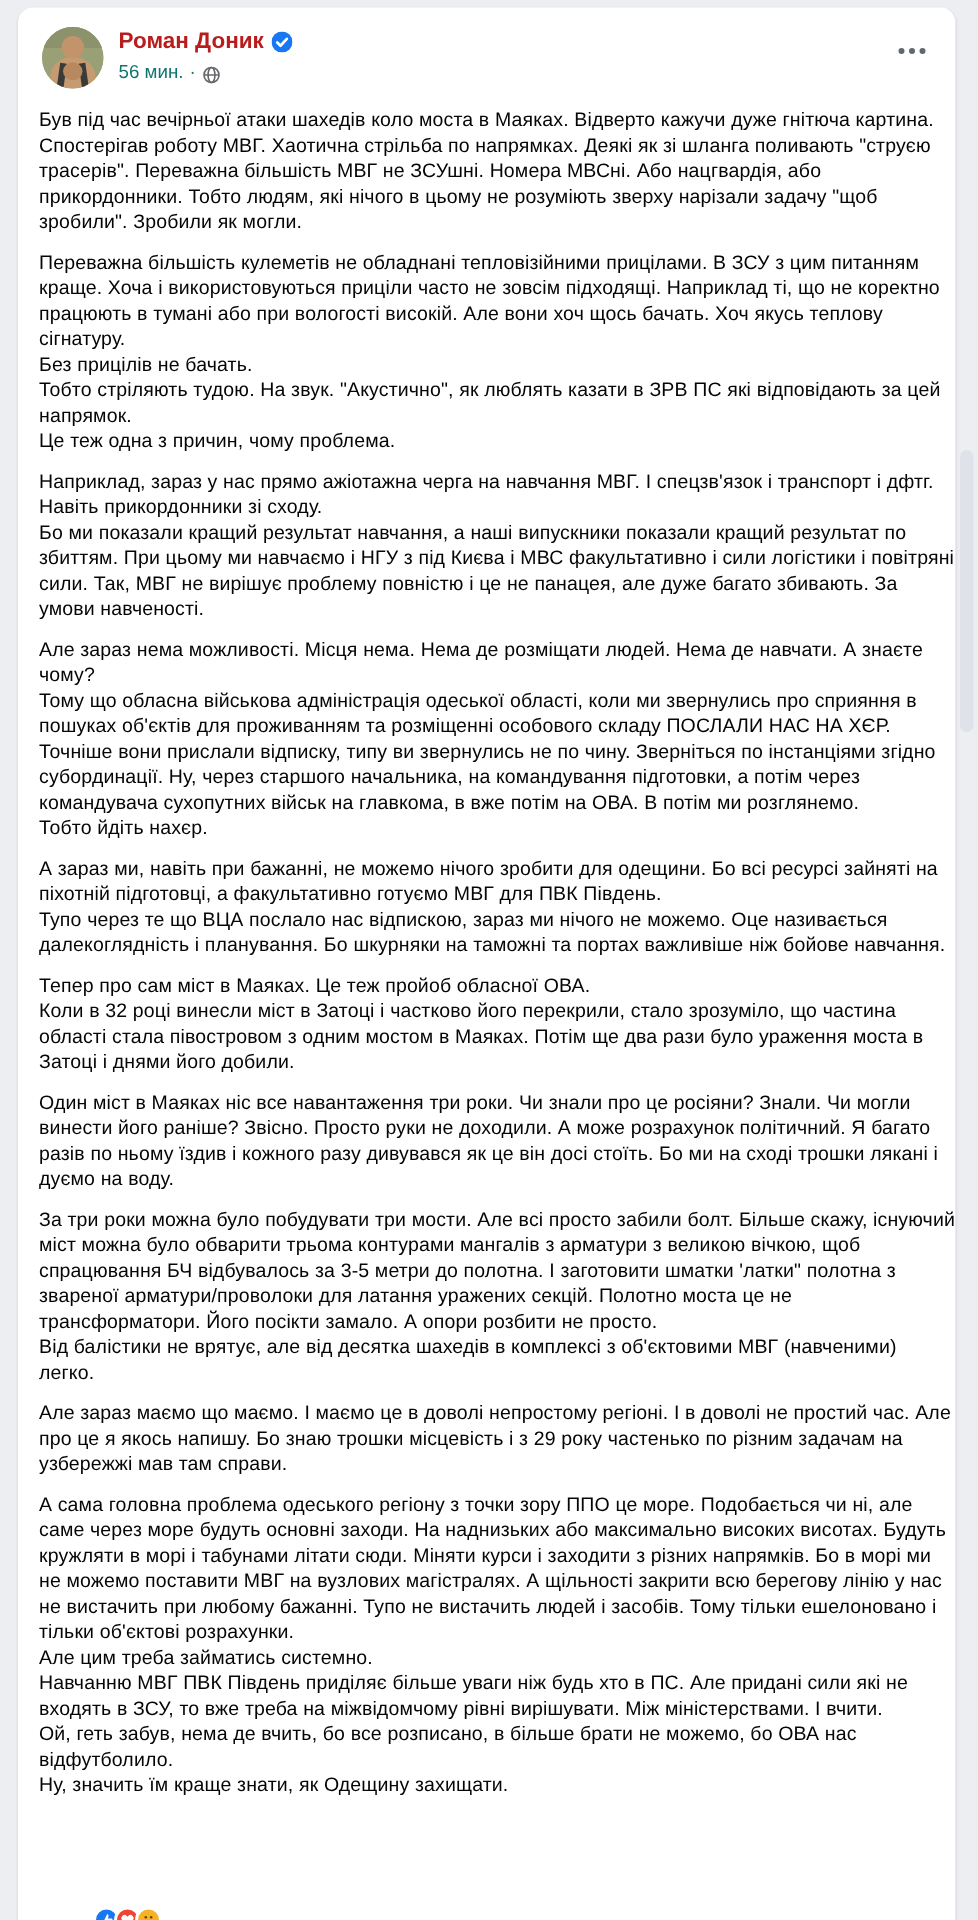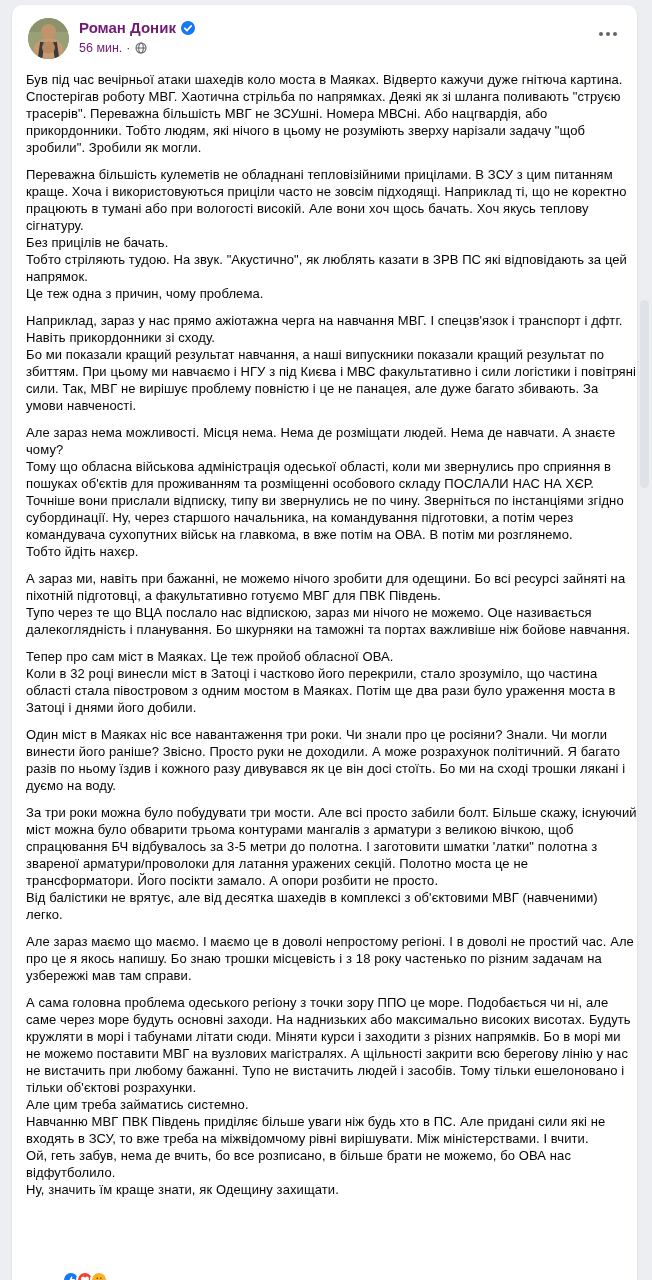--- a/index.html
+++ b/index.html
@@ -34,27 +34,27 @@
     padding:13px 16px 4px 16px;
   }
   .avatar {
     width:41px; height:41px; border-radius:50%;
     overflow:hidden; flex:0 0 41px; cursor:pointer;
     background:#9aa07c;
   }
   .header-meta { margin-left:10px; flex:1 1 auto; }
   .author-row { display:flex; align-items:center; gap:5px; }
   .author-name {
-    font-size:15px; font-weight:700; color:#701a75; line-height:19px;
+    font-size:15px; font-weight:700; color:#b91c1c; line-height:19px;
     cursor:pointer;
   }
   .verified-badge { width:14px; height:14px; display:inline-block; }
   .time-row {
-    display:flex; align-items:center; gap:4px;
-    font-size:12.5px; color:#701a75; line-height:16px; margin-top:3px;
+    display:flex; align-items:flex-end; gap:4px;
+    font-size:12.5px; color:#0f766e; line-height:16px; margin-top:3px;
   }
   .more-options {
     margin-left:auto; padding:6px 4px 6px 12px;
     display:flex; gap:3px; align-items:center; cursor:pointer; margin-top:8px;
   }
   .more-options i {
     width:4px; height:4px; border-radius:50%; background:#606770; display:block;
   }
   
   .post-body {
@@ -136,21 +136,21 @@
       <p class="post-paragraph">Але зараз нема можливості. Місця нема. Нема де розміщати людей. Нема де навчати. А знаєте чому?
 Тому що обласна військова адміністрація одеської області, коли ми звернулись про сприяння в пошуках об'єктів для проживанням та розміщенні особового складу ПОСЛАЛИ НАС НА ХЄР. Точніше вони прислали відписку, типу ви звернулись не по чину. Зверніться по інстанціями згідно субординації. Ну, через старшого начальника, на командування підготовки, а потім через командувача сухопутних військ на главкома, в вже потім на ОВА. В потім ми розглянемо.
 Тобто йдіть нахєр.</p>
       <p class="post-paragraph">А зараз ми, навіть при бажанні, не можемо нічого зробити для одещини. Бо всі ресурсі зайняті на піхотній підготовці, а факультативно готуємо МВГ для ПВК Південь.
 Тупо через те що ВЦА послало нас відпискою, зараз ми нічого не можемо. Оце називається далекоглядність і планування. Бо шкурняки на таможні та портах важливіше ніж бойове навчання.</p>
       <p class="post-paragraph">Тепер про сам міст в Маяках. Це теж пройоб обласної ОВА.
 Коли в 32 році винесли міст в Затоці і частково його перекрили, стало зрозуміло, що частина області стала півостровом з одним мостом в Маяках. Потім ще два рази було ураження моста в Затоці і днями його добили.</p>
       <p class="post-paragraph">Один міст в Маяках ніс все навантаження три роки. Чи знали про це росіяни? Знали. Чи могли винести його раніше? Звісно. Просто руки не доходили. А може розрахунок політичний. Я багато разів по ньому їздив і кожного разу дивувався як це він досі стоїть. Бо ми на сході трошки лякані і дуємо на воду.</p>
       <p class="post-paragraph">За три роки можна було побудувати три мости. Але всі просто забили болт. Більше скажу, існуючий міст можна було обварити трьома контурами мангалів з арматури з великою вічкою, щоб спрацювання БЧ відбувалось за 3-5 метри до полотна. І заготовити шматки 'латки" полотна з звареної арматури/проволоки для латання уражених секцій. Полотно моста це не трансформатори. Його посікти замало. А опори розбити не просто.
 Від балістики не врятує, але від десятка шахедів в комплексі з об'єктовими МВГ (навченими) легко.</p>
-      <p class="post-paragraph">Але зараз маємо що маємо. І маємо це в доволі непростому регіоні. І в доволі не простий час. Але про це я якось напишу. Бо знаю трошки місцевість і з 18 року частенько по різним задачам на узбережжі мав там справи.</p>
+      <p class="post-paragraph">Але зараз маємо що маємо. І маємо це в доволі непростому регіоні. І в доволі не простий час. Але про це я якось напишу. Бо знаю трошки місцевість і з 29 року частенько по різним задачам на узбережжі мав там справи.</p>
       <p class="post-paragraph">А сама головна проблема одеського регіону з точки зору ППО це море. Подобається чи ні, але саме через море будуть основні заходи. На наднизьких або максимально високих висотах. Будуть кружляти в морі і табунами літати сюди. Міняти курси і заходити з різних напрямків. Бо в морі ми не можемо поставити МВГ на вузлових магістралях. А щільності закрити всю берегову лінію у нас не вистачить при любому бажанні. Тупо не вистачить людей і засобів. Тому тільки ешелоновано і тільки об'єктові розрахунки.
 Але цим треба займатись системно.
 Навчанню МВГ ПВК Південь приділяє більше уваги ніж будь хто в ПС. Але придані сили які не входять в ЗСУ, то вже треба на міжвідомчому рівні вирішувати. Між міністерствами. І вчити.
 Ой, геть забув, нема де вчить, бо все розписано, в більше брати не можемо, бо ОВА нас відфутболило.
 Ну, значить їм краще знати, як Одещину захищати.</p>
     </div>
 
   <div class="reactions-row">
     <span class="reaction-chip" style="background:#1877f2;">
       <svg width="10" height="10" viewBox="0 0 10 10">

